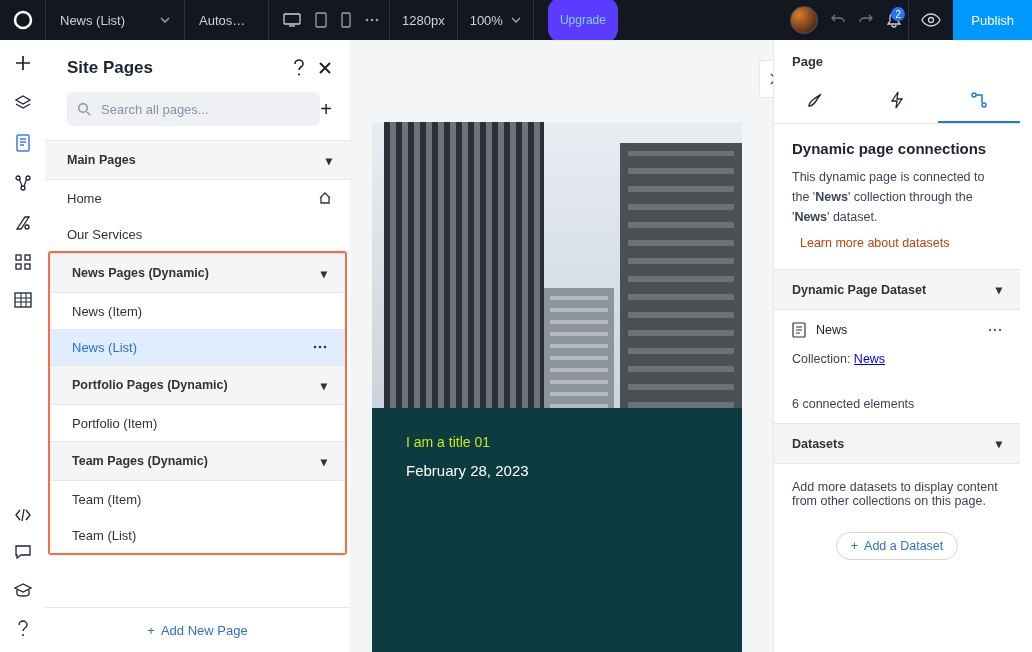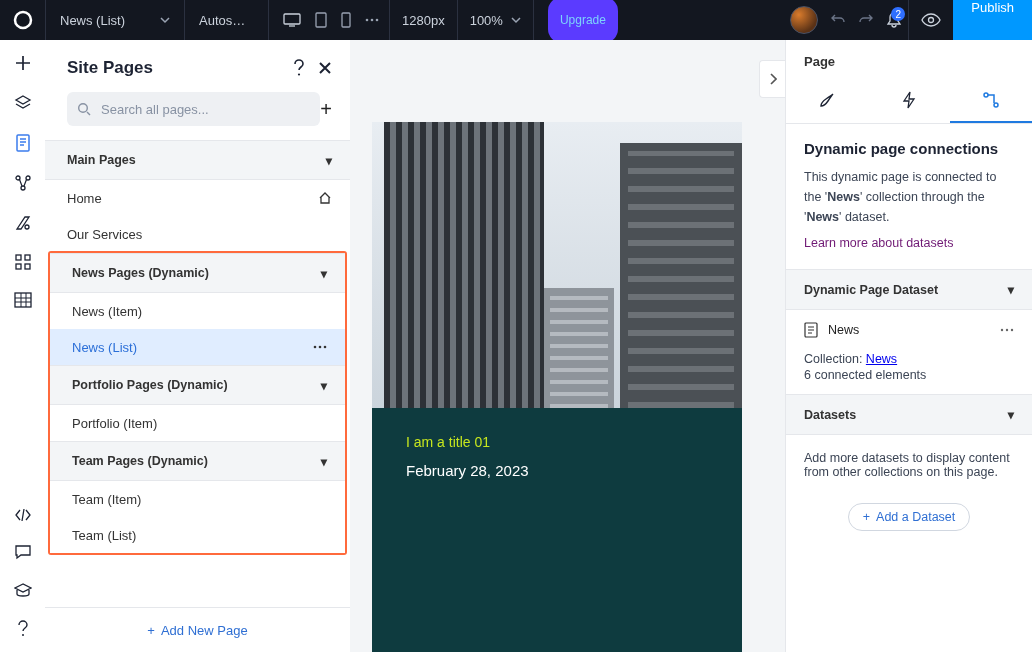--- a/index.html
+++ b/index.html
@@ -50,21 +50,21 @@
     border: 1px solid #4a5164;
   }
   .topbar .icbtn { color: #8a93a6; margin: 0 6px; display:flex; align-items:center; position:relative;}
   .topbar .badge {
     position:absolute; top:-4px; right:-3px; background:#2f6fff; color:#fff;
     font-size:10px; width:14px; height:14px; border-radius:50%;
     display:flex; align-items:center; justify-content:center;
   }
   .topbar .publish {
     background: #0098ff; color: #fff; height: 40px;
-    display: flex; align-items: flex-start; padding: 0 18px;
+    display: flex; align-items: center; padding: 0 18px;
     font-weight: 500;
   }
   
   .rail {
     position: absolute; left: 0; top: 40px; bottom: 0;
     width: 45px; background: #fff; 
     display: flex; flex-direction: column; align-items: center;
     padding-top: 14px; gap: 22px;
   }
   .rail .ritem { color: #333; display:flex; align-items:center; justify-content:center; width:45px;}
@@ -152,32 +152,32 @@
   .card .photo .b3::before{
     content:""; position:absolute; left:6px; top:6px; right:6px; bottom:0;
     background: repeating-linear-gradient(0deg, #b5bac0 0 4px, #8e949b 4px 12px);
   }
   .card .body { padding: 26px 34px; }
   .card .ttl { color:#c6e61e; font-size:14px; font-weight:400; margin-bottom:12px; font-family: "Trebuchet MS", sans-serif;}
   .card .date { font-size:15px; margin-bottom:36px;}
   .card .para { font-size:15.5px; line-height:1.9; }
   
   .rpanel {
-    position:absolute; right:0; top:40px; bottom:0; width:246px;
+    position:absolute; right:12px; top:40px; bottom:0; width:246px;
     background:#fff; border-left:1px solid #e5e7eb;
     display:flex; flex-direction:column;
   }
   .rpanel .rhead { padding:14px 18px 10px 18px; font-weight:700; font-size:13px;}
   .rpanel .tabs { display:flex; border-bottom:1px solid #e5e7eb; }
   .rpanel .tab { flex:1; display:flex; align-items:center; justify-content:center; height:42px; color:#333;}
   .rpanel .tab.active { border-bottom:2px solid #1f7ae0; color:#1f7ae0;}
   .rpanel .section { padding:16px 18px; font-size:13px;}
   .rpanel .section h4 { margin:0 0 10px 0; font-size:15px; font-weight:700; color:#1d2333;}
   .rpanel .section p { margin:0; color:#3c4555; line-height:1.6; font-size:12.5px;}
-  .rpanel .section a { color:#701a75; text-decoration:none;}
+  .rpanel .section a { color:#c2410c; text-decoration:none;margin-left:8px;}
   .rpanel .acc {
     background:#f3f5f7; padding:12px 18px; display:flex; align-items:center;
     font-weight:700; font-size:12.5px; border-top:1px solid #e5e7eb; border-bottom:1px solid #e5e7eb;
   }
   .rpanel .acc .caret{ margin-left:auto;}
   .rpanel .dsinfo { padding:12px 18px; font-size:12.5px; color:#3c4555;}
   .rpanel .dsinfo .row { display:flex; align-items:center; gap:10px;}
   .rpanel .dsinfo .ttl { font-weight:500; color:#222;}
   .rpanel .dsinfo .dots{ margin-left:auto; color:#666;}
   .rpanel .addds {
@@ -515,21 +515,21 @@
       <span class="ttl">News</span>
       <span class="dots">
           <svg width="14" height="4" viewBox="0 0 14 4">
             <circle cx="2" cy="2" r="1.2" fill="#666"></circle>
             <circle cx="7" cy="2" r="1.2" fill="#666"></circle>
             <circle cx="12" cy="2" r="1.2" fill="#666"></circle>
           </svg>
         </span>
     </div>
     <div style="margin-top:14px"><span>Collection:</span> <a href="#">News</a></div>
-    <div style="margin-top:2px">6 connected elements</div>
+    <div style="margin-top:31px">6 connected elements</div>
   </div>
 
   <div class="acc">
     <span>Datasets</span>
     <span class="caret">▾</span>
   </div>
   <div class="dsinfo" style="padding-top:16px">
     <div>Add more datasets to display content from other collections on this page.</div>
   </div>
   <div style="text-align:center">

